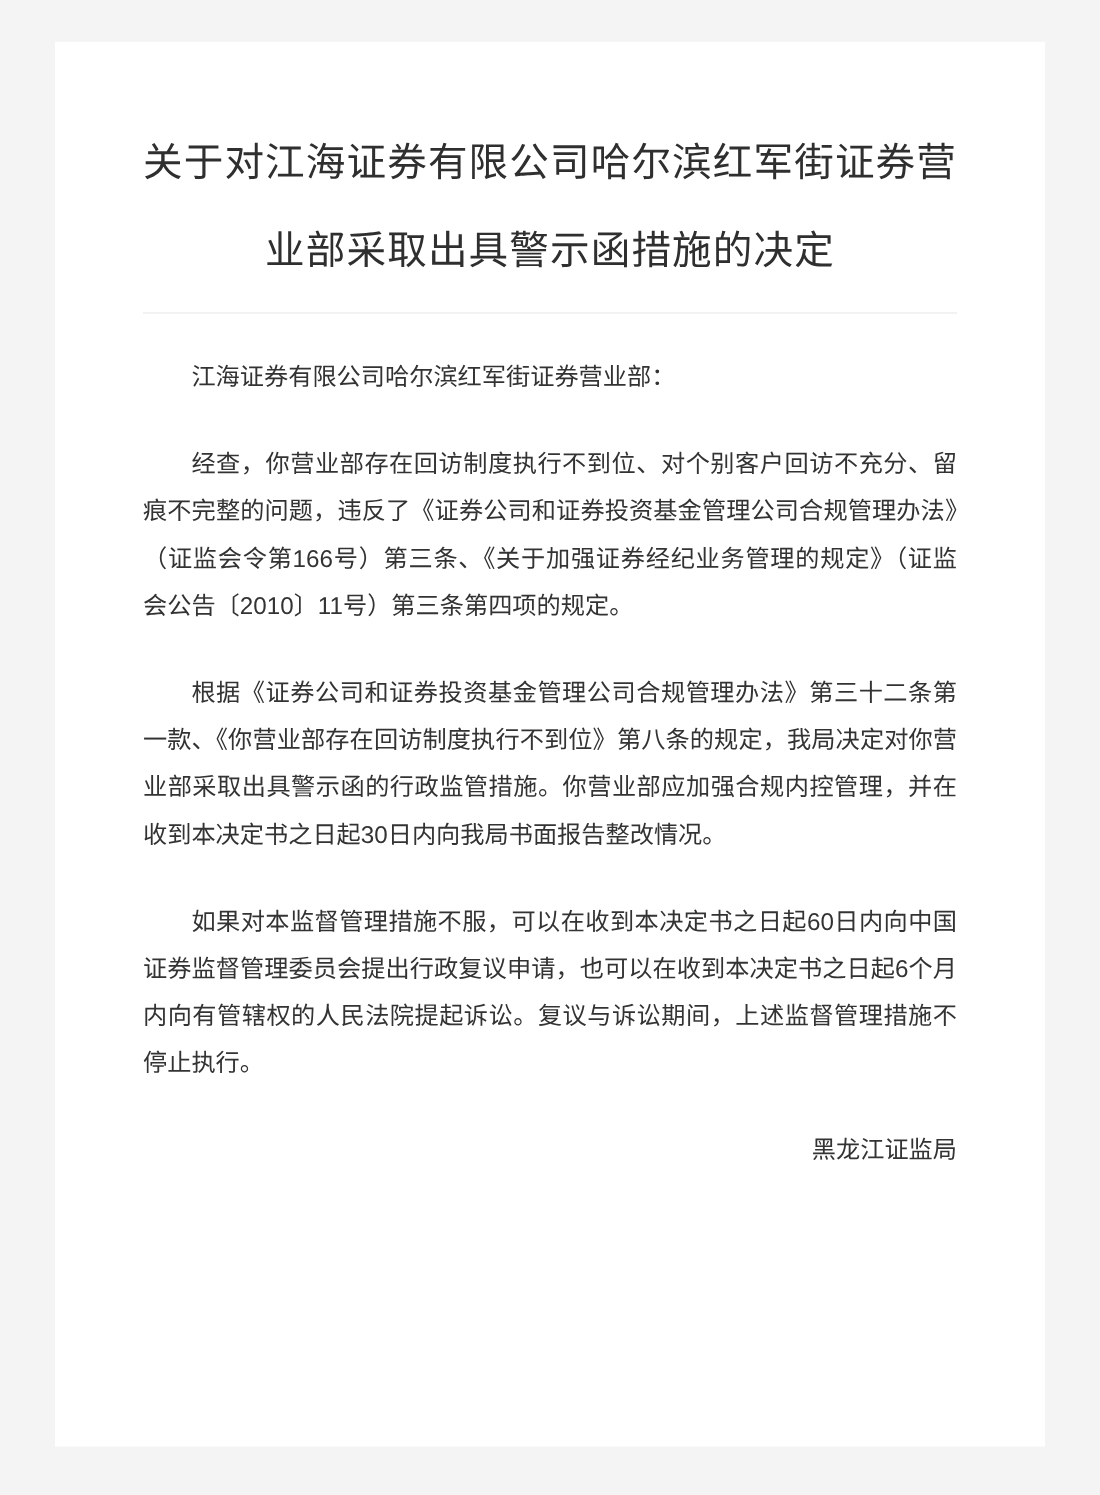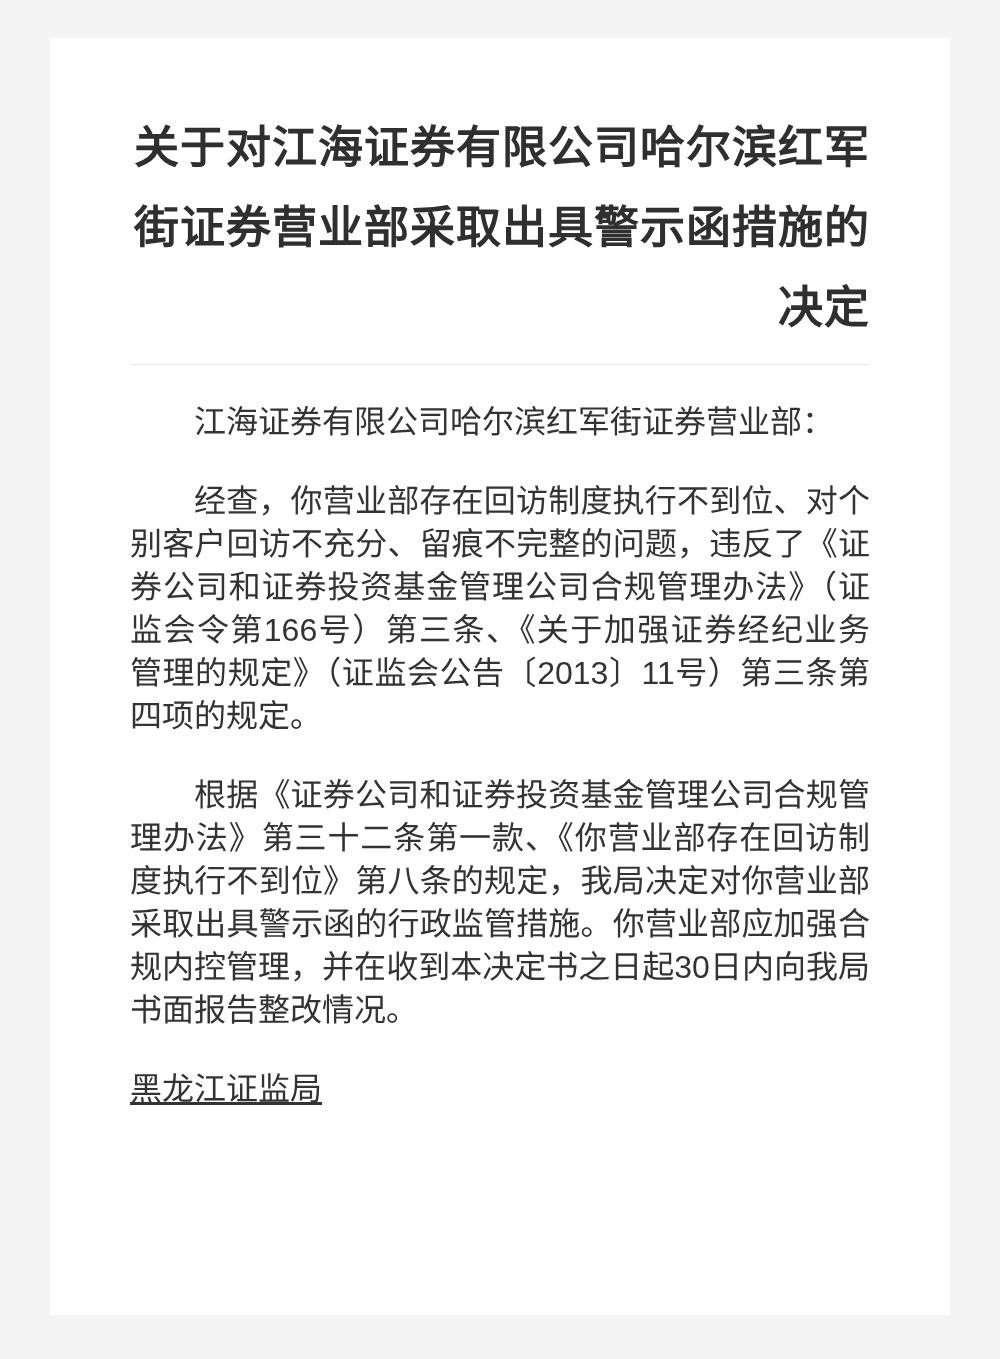--- a/index.html
+++ b/index.html
@@ -20,46 +20,45 @@
   .card {
     box-sizing: border-box;
     width: 900px;
     min-height: 1277px;
     margin: 38px auto 0 auto;
     background: #ffffff;
     padding: 70px 80px 100px 80px;
   }
   .doc-title {
     margin: 0;
-    font-size: 45px;
+    font-size: 36px;
     line-height: 80px;
-    font-weight: bold;
-    text-align: right;
+    font-weight: normal;
+    text-align: center;
     color: #2f2f2f;
     letter-spacing: 1px;
   }
   .title-divider {
     border: none;
     border-top: 1px solid #e8e8e8;
     height: 0;
     margin: 16px 0 28px 0;
   }
   .doc-body p {
-    font-size: 32px;
+    font-size: 22px;
     line-height: 43px;
     color: #333333;
     text-align: justify;
     text-indent: 2em;
     margin: 36px 0;
   }
   .doc-body p.signature,
   .doc-body p.doc-date {
-    text-align: left;
+    text-align: right;
     text-indent: 0;
-    text-decoration: underline;
   }
   .doc-body p.signature {
     margin-top: 26px;
     margin-bottom: 0;
   }
   .doc-body p.doc-date {
     margin-top: 19px;
     margin-bottom: 0;
   }
 </style>
@@ -70,23 +69,24 @@
   <div class="card">
 
     <h1 class="doc-title">关于对江海证券有限公司哈尔滨红军街证券营业部采取出具警示函措施的决定</h1>
 
     <hr class="title-divider">
 
     <div class="doc-body">
 
       <p class="salutation-line">江海证券有限公司哈尔滨红军街证券营业部：</p>
 
-      <p>经查，你营业部存在回访制度执行不到位、对个别客户回访不充分、留痕不完整的问题，违反了《证券公司和证券投资基金管理公司合规管理办法》（证监会令第166号）第三条、《关于加强证券经纪业务管理的规定》（证监会公告〔2013〕11号）第三条第四项的规定。</p>
+      <p>经查，你营业部存在回访制度执行不到位、对个别客户回访不充分、留痕不完整的问题，违反了《证券公司和证券投资基金管理公司合规管理办法》（证监会令第166号）第三条、《关于加强证券经纪业务管理的规定》（证监会公告〔2010〕11号）第三条第四项的规定。</p>
 
       <p>根据《证券公司和证券投资基金管理公司合规管理办法》第三十二条第一款、《你营业部存在回访制度执行不到位》第八条的规定，我局决定对你营业部采取出具警示函的行政监管措施。你营业部应加强合规内控管理，并在收到本决定书之日起30日内向我局书面报告整改情况。</p>
 
+      <p>如果对本监督管理措施不服，可以在收到本决定书之日起60日内向中国证券监督管理委员会提出行政复议申请，也可以在收到本决定书之日起6个月内向有管辖权的人民法院提起诉讼。复议与诉讼期间，上述监督管理措施不停止执行。</p>
 
       <p class="signature">黑龙江证监局</p>
 
 
     </div>
   </div>
 </div>
 
 </body></html>

